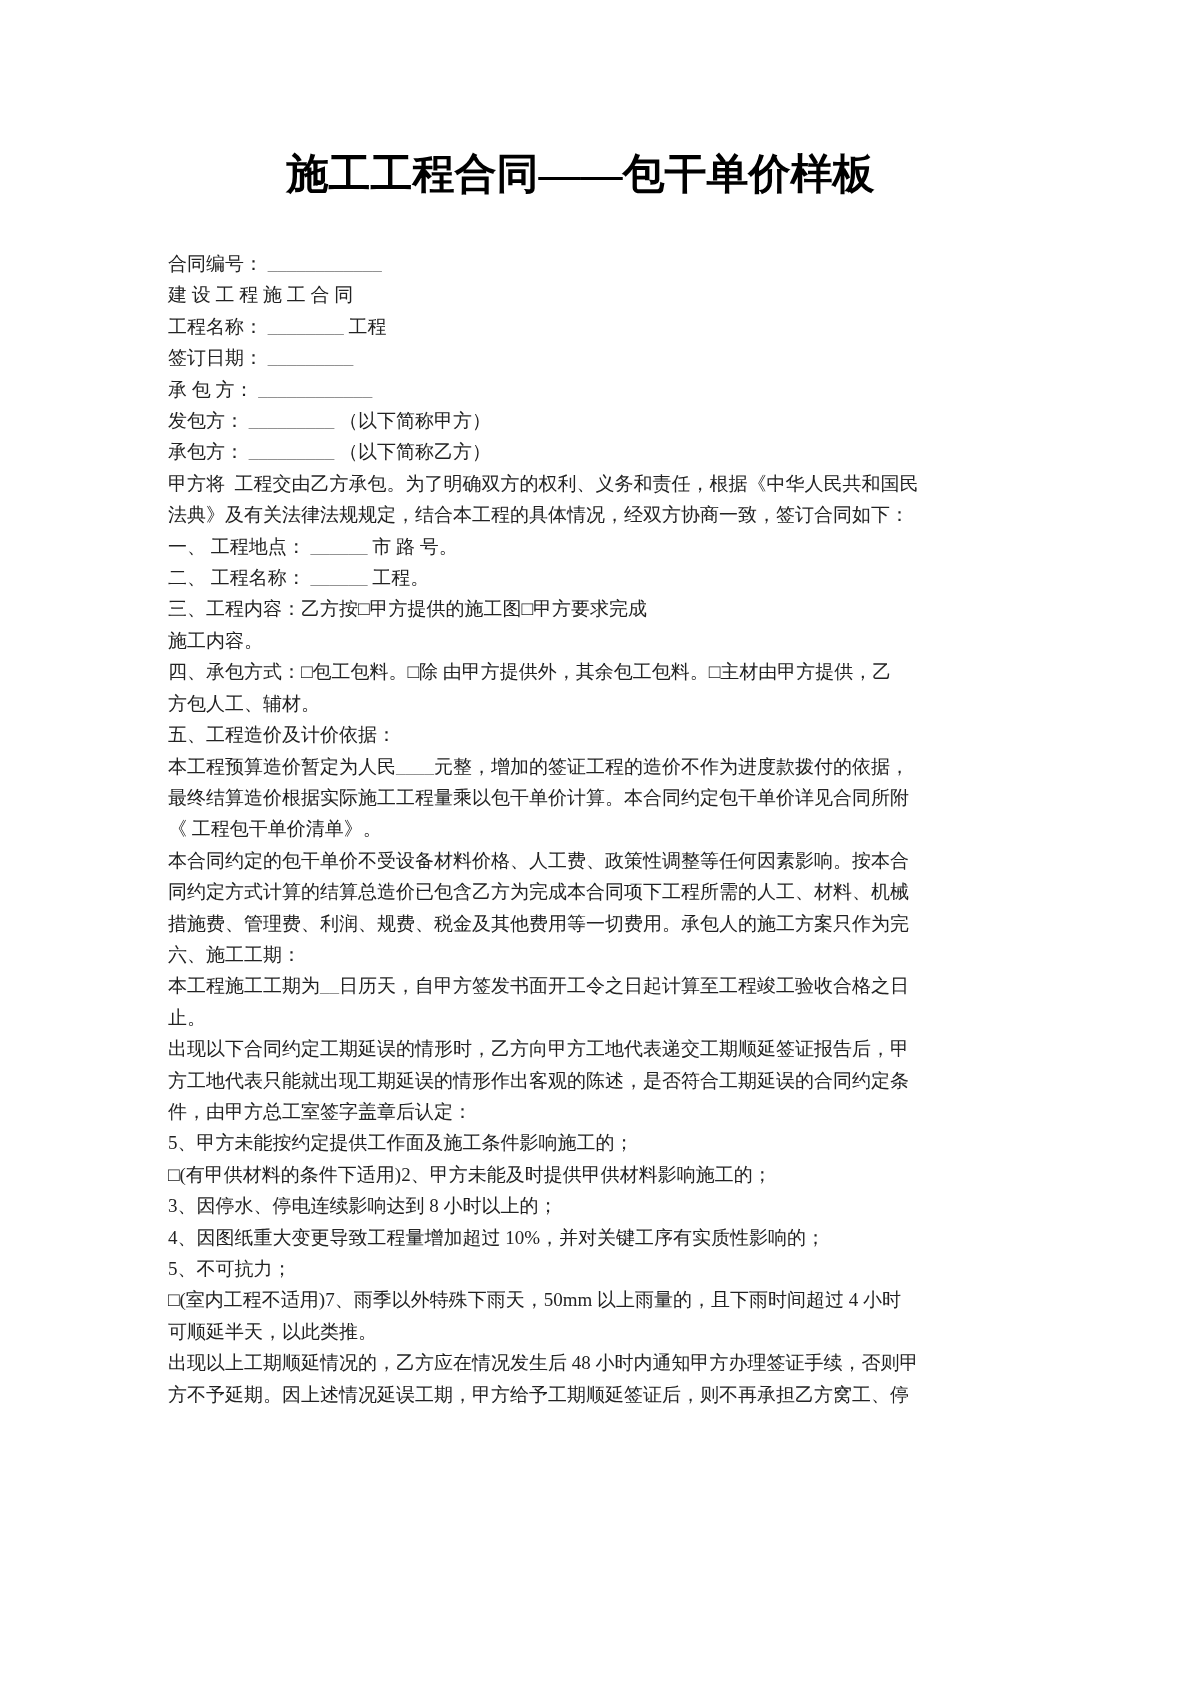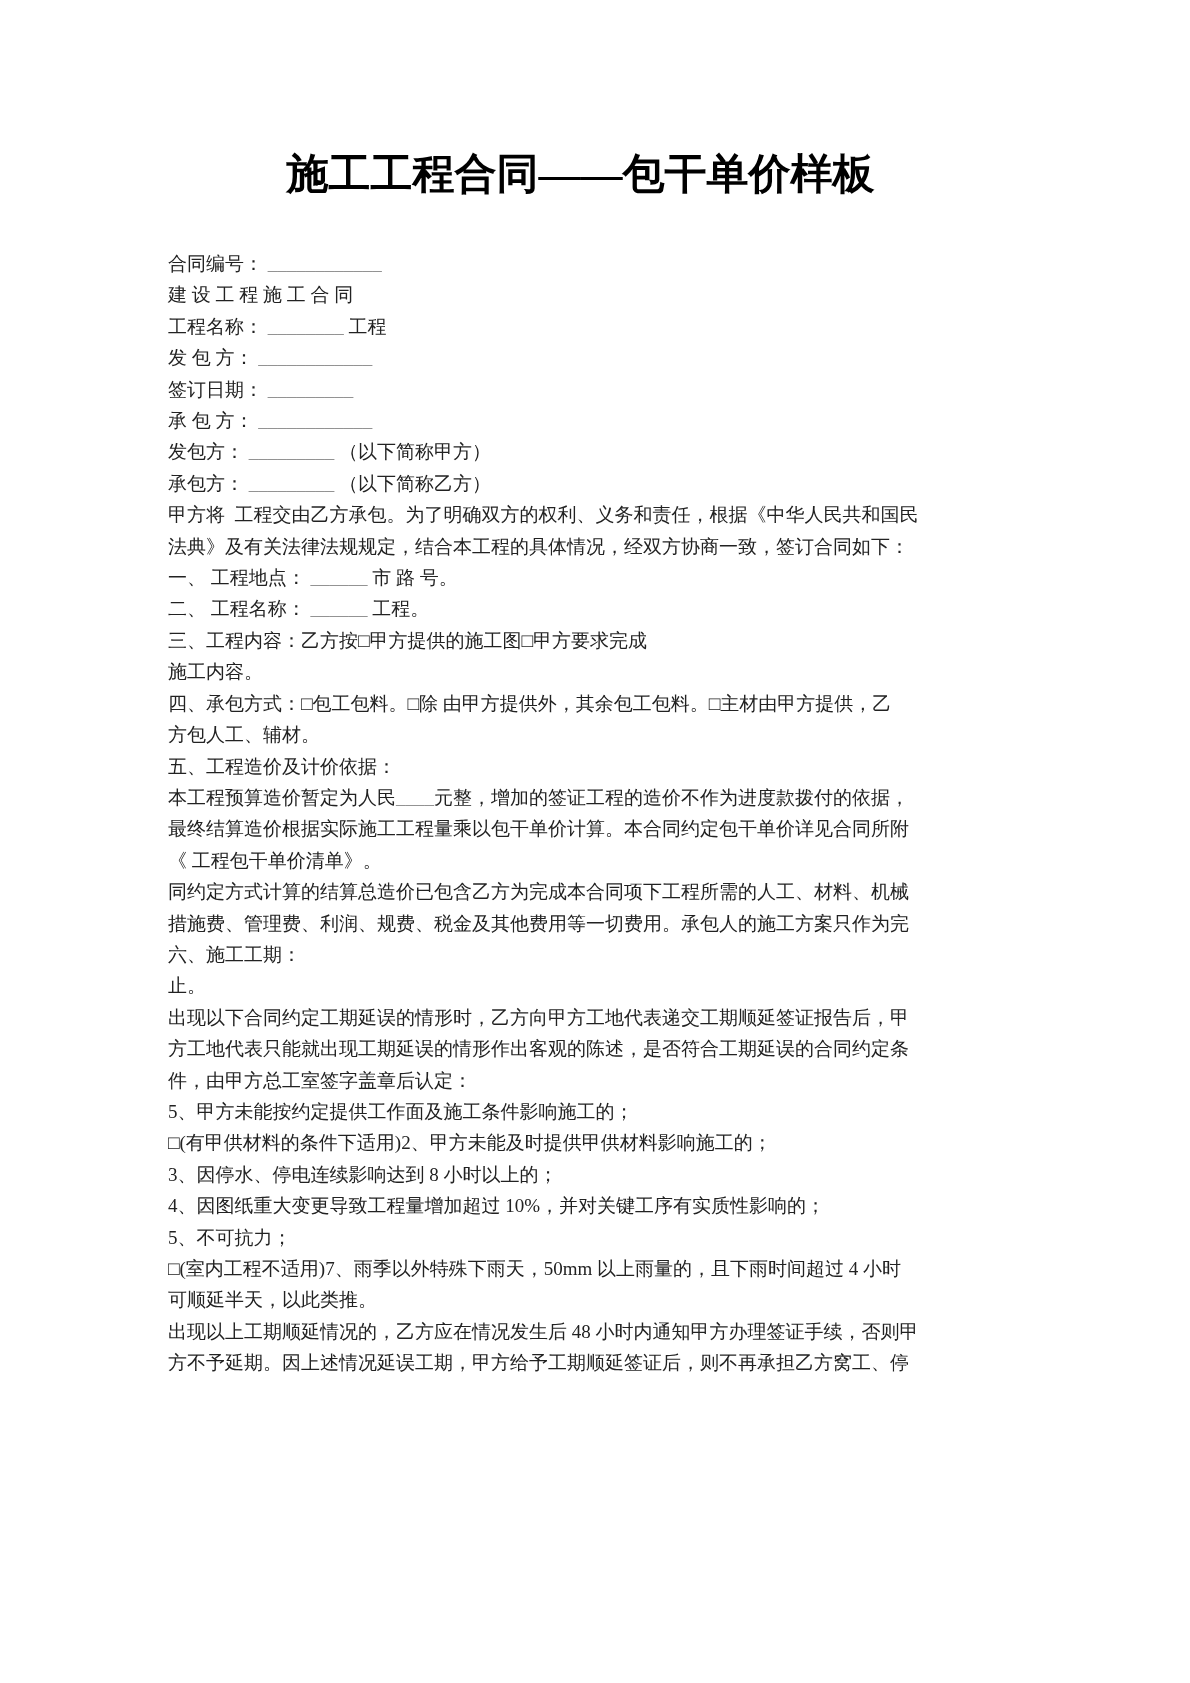--- a/index.html
+++ b/index.html
@@ -48,40 +48,41 @@
 </style>
 </head>
 <body>
 
 <div class="page">
   <h1 class="doc-title">施工工程合同——包干单价样板</h1>
   <div class="doc-body">
       <div class="line">合同编号： <span class="u">____________</span></div>
       <div class="line">建 设 工 程 施 工 合 同</div>
       <div class="line">工程名称： <span class="u">________</span> 工程</div>
-      <div class="line">发 包 方： <span class="u">____________</span></div>
       <div class="line">签订日期： <span class="u">_________</span></div>
       <div class="line">承 包 方： <span class="u">____________</span></div>
       <div class="line">发包方： <span class="u">_________</span> （以下简称甲方）</div>
       <div class="line">承包方： <span class="u">_________</span> （以下简称乙方）</div>
       <div class="line">甲方将  工程交由乙方承包。为了明确双方的权利、义务和责任，根据《中华人民共和国民</div>
       <div class="line">法典》及有关法律法规规定，结合本工程的具体情况，经双方协商一致，签订合同如下：</div>
       <div class="line">一、 工程地点： <span class="u">______</span> 市 路 号。</div>
       <div class="line">二、 工程名称： <span class="u">______</span> 工程。</div>
       <div class="line">三、工程内容：乙方按□甲方提供的施工图□甲方要求完成</div>
       <div class="line">施工内容。</div>
       <div class="line">四、承包方式：□包工包料。□除 由甲方提供外，其余包工包料。□主材由甲方提供，乙</div>
       <div class="line">方包人工、辅材。</div>
       <div class="line">五、工程造价及计价依据：</div>
       <div class="line">本工程预算造价暂定为人民<span class="u">____</span>元整，增加的签证工程的造价不作为进度款拨付的依据，</div>
       <div class="line">最终结算造价根据实际施工工程量乘以包干单价计算。本合同约定包干单价详见合同所附</div>
       <div class="line">《 工程包干单价清单》。</div>
+      <div class="line">本合同约定的包干单价不受设备材料价格、人工费、政策性调整等任何因素影响。按本合</div>
       <div class="line">同约定方式计算的结算总造价已包含乙方为完成本合同项下工程所需的人工、材料、机械</div>
       <div class="line">措施费、管理费、利润、规费、税金及其他费用等一切费用。承包人的施工方案只作为完</div>
       <div class="line">六、施工工期：</div>
+      <div class="line">本工程施工工期为<span class="u">__</span>日历天，自甲方签发书面开工令之日起计算至工程竣工验收合格之日</div>
       <div class="line">止。</div>
       <div class="line">出现以下合同约定工期延误的情形时，乙方向甲方工地代表递交工期顺延签证报告后，甲</div>
       <div class="line">方工地代表只能就出现工期延误的情形作出客观的陈述，是否符合工期延误的合同约定条</div>
       <div class="line">件，由甲方总工室签字盖章后认定：</div>
       <div class="line">5、甲方未能按约定提供工作面及施工条件影响施工的；</div>
       <div class="line">□(有甲供材料的条件下适用)2、甲方未能及时提供甲供材料影响施工的；</div>
       <div class="line">3、因停水、停电连续影响达到 8 小时以上的；</div>
       <div class="line">4、因图纸重大变更导致工程量增加超过 10%，并对关键工序有实质性影响的；</div>
       <div class="line">5、不可抗力；</div>
       <div class="line">□(室内工程不适用)7、雨季以外特殊下雨天，50mm 以上雨量的，且下雨时间超过 4 小时</div>

